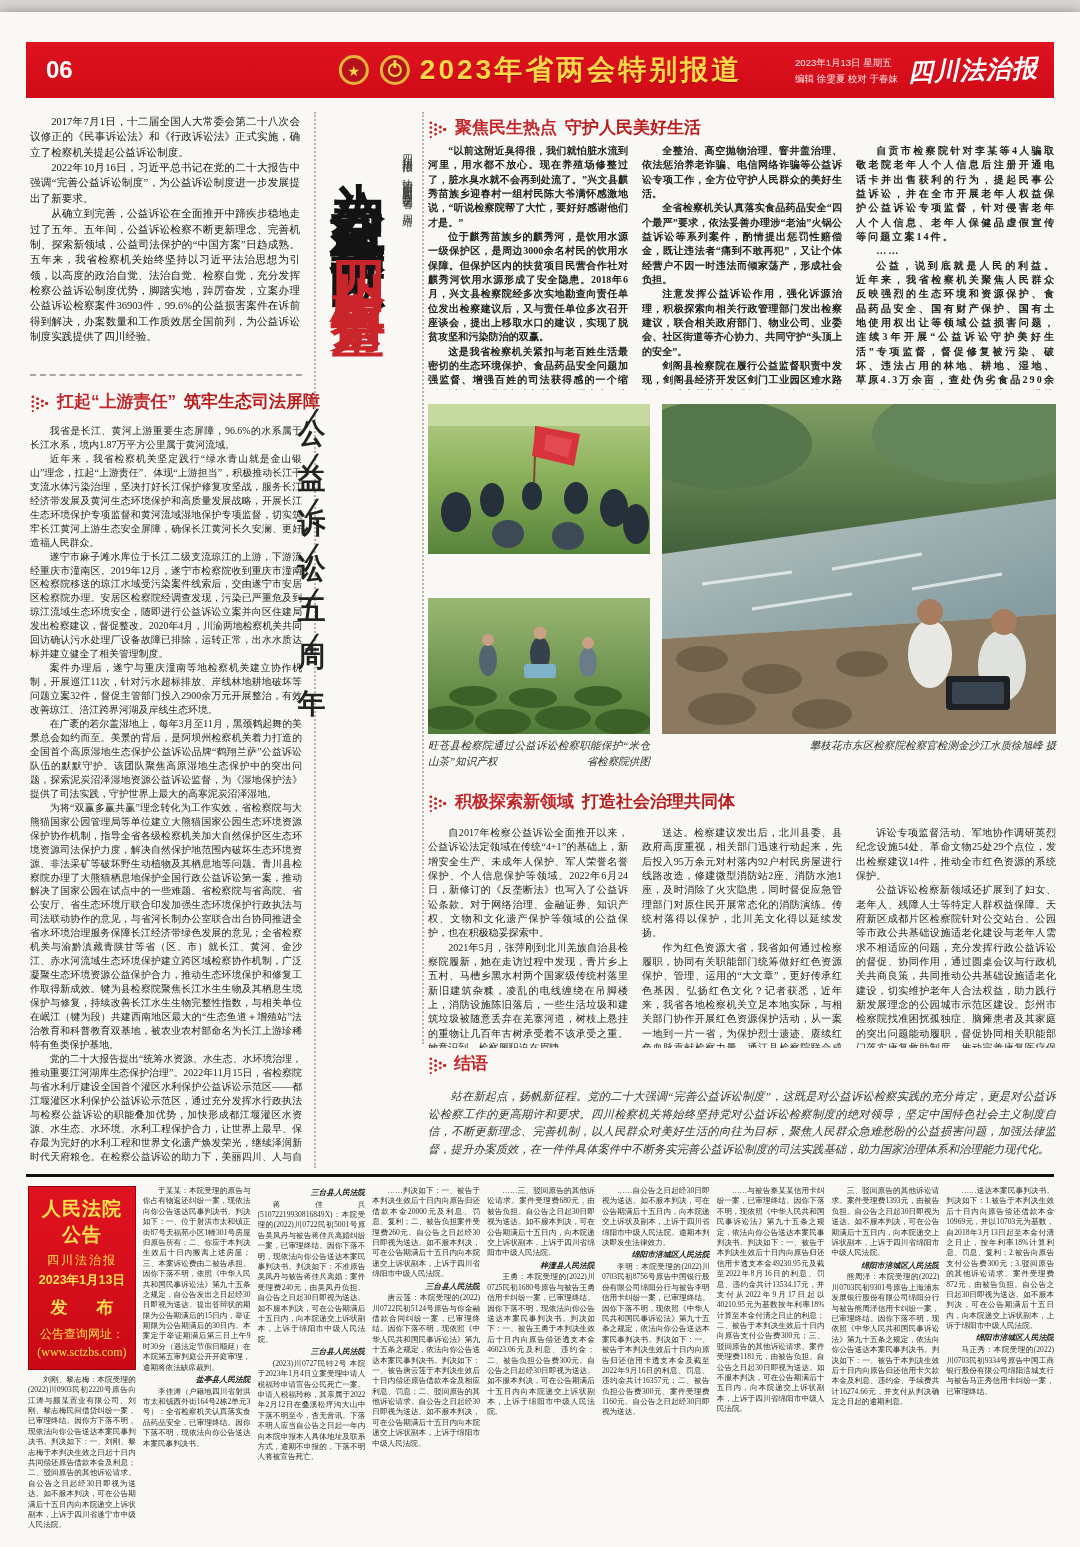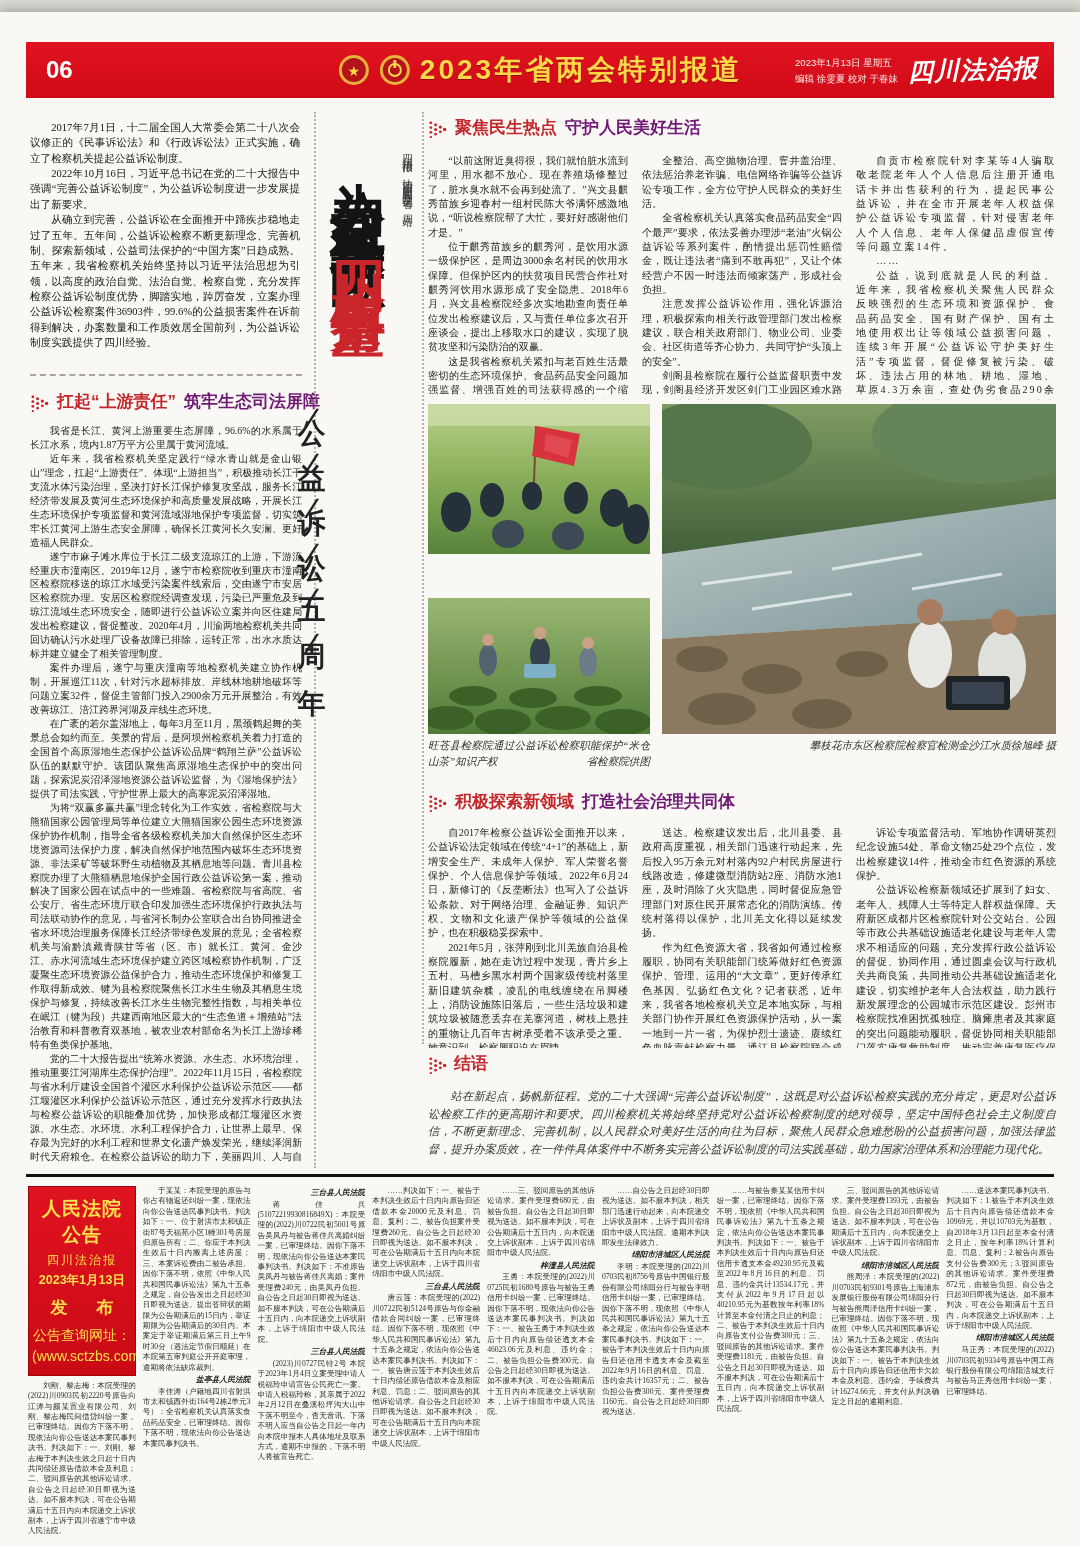--- a/index.html
+++ b/index.html
@@ -12,42 +12,42 @@
   .htitle{position:absolute;left:50%;top:50%;transform:translate(-50%,-50%);display:flex;align-items:center;gap:9px;}
   .htitle .ttl{font-family:"Liberation Sans",sans-serif;font-weight:bold;font-size:28px;color:#ffd84a;letter-spacing:3px;
         text-shadow:0 1px 0 rgba(120,0,0,.6);white-space:nowrap;}
   .emblem{width:32px;height:32px;}
   .hright{position:absolute;right:16px;top:50%;transform:translateY(-50%);display:flex;align-items:center;gap:10px;}
   .hmeta{font-family:"Liberation Sans",sans-serif;font-size:9.5px;color:#ffe9e9;text-align:left;line-height:1.6;white-space:nowrap;}
   .mast{font-family:"Liberation Serif",serif;font-style:italic;font-weight:bold;font-size:25px;color:#fff;
         transform:rotate(-2deg);letter-spacing:1px;white-space:nowrap;}
   
   .art p{margin:0;text-indent:2em;text-align:justify;color:#232323;}
-  .intro{position:absolute;left:30px;top:108px;width:270px;height:252px;overflow:hidden;font-size:10.6px;line-height:1.45;}
+  .intro{position:absolute;left:30px;top:102px;width:270px;height:252px;overflow:hidden;font-size:10.6px;line-height:1.45;}
   .intro p{color:#151515;}
   .dash-h{position:absolute;left:30px;top:362px;width:272px;border-top:2px dashed #a9a49c;}
   .sec-h{display:flex;align-items:flex-end;gap:8px;white-space:nowrap;}
   .sec-red{font-family:"Liberation Sans",sans-serif;font-weight:bold;font-size:17px;color:#c3272b;}
-  .sec-black{font-family:"Liberation Sans",sans-serif;font-weight:bold;font-size:17px;color:#701a75;}
+  .sec-black{font-family:"Liberation Sans",sans-serif;font-weight:bold;font-size:17px;color:#b91c1c;}
   .upstream-h{position:absolute;left:30px;top:378px;}
   .upstream-b{position:absolute;left:30px;top:412px;width:272px;height:742px;overflow:hidden;font-size:9.9px;line-height:1.41;}
   
   .vdot{position:absolute;border-left:2px dotted #b7b2a9;}
   .headline-main{position:absolute;left:328px;top:126px;height:920px;writing-mode:vertical-rl;text-orientation:upright;
         font-family:"Liberation Sans",sans-serif;font-weight:bold;font-size:55px;letter-spacing:9px;color:#141414;line-height:1.1;}
   .headline-main .red{color:#c9252b;}
   .headline-sub{position:absolute;left:292px;top:384px;height:545px;writing-mode:vertical-rl;text-orientation:upright;
         font-family:"Liberation Sans",sans-serif;font-weight:bold;font-size:28px;letter-spacing:7px;color:#222;}
   .byline-v{position:absolute;left:401px;top:134px;height:380px;writing-mode:vertical-rl;text-orientation:upright;
         font-family:"Liberation Sans",sans-serif;font-size:10.5px;letter-spacing:2px;color:#3a3a3a;}
   
   .r-sec1-h{position:absolute;left:428px;top:104px;}
   .cols3{position:absolute;display:flex;gap:14px;}
   .cols3 .c{flex:1;overflow:hidden;font-size:10.1px;line-height:1.42;}
-  .sec1-cols{left:428px;top:142px;width:628px;height:246px;}
+  .sec1-cols{left:428px;top:132px;width:628px;height:246px;font-weight:bold;}
   .sec2-h{position:absolute;left:428px;top:778px;}
   .sec2-cols{left:428px;top:814px;width:628px;height:222px;}
   .ellip p{text-indent:2em;letter-spacing:2px;}
   
   .photo{position:absolute;overflow:hidden;background:#ccc;}
   .photo svg{display:block;width:100%;height:100%;}
   .cap{position:absolute;font-style:italic;font-size:10.6px;line-height:1.5;color:#2e2e2e;text-align:justify;}
   .cap .credit{float:right;font-style:italic;}
   
   .concl-h{position:absolute;left:428px;top:1040px;gap:7px;}
@@ -59,21 +59,21 @@
   .ann-row{position:absolute;left:28px;top:1174px;width:1026px;height:366px;display:flex;gap:7px;}
   .ann-col{flex:1;overflow:hidden;font-size:7.6px;line-height:1.37;color:#2c2c2c;}
   .ann-col p{margin:0 0 1px;text-indent:2em;text-align:justify;}
   .ann-court{text-align:right;font-style:italic;font-weight:bold;font-size:7.8px;margin:2px 0 1px;color:#1f1f1f;}
   .gazette-box{background:linear-gradient(#e01320,#c90a15);border:1px solid #9d0410;color:#ffe14d;
         text-align:center;padding:9px 3px 8px;margin-bottom:5px;}
   .gb1{font-family:"Liberation Sans",sans-serif;font-weight:bold;font-size:19px;letter-spacing:1px;}
   .gb2{font-family:"Liberation Sans",sans-serif;font-size:12px;margin-top:4px;letter-spacing:2px;}
   .gb3{font-family:"Liberation Sans",sans-serif;font-weight:bold;font-size:12.5px;margin-top:4px;}
   .gb4{font-family:"Liberation Sans",sans-serif;font-weight:bold;font-size:17px;letter-spacing:12px;margin:6px 0 6px;text-indent:12px;}
-  .gb5{font-family:Liberation Sans, sans-serif;font-size:14px;line-height:1.5;}
+  .gb5{font-family:Liberation Serif, serif;font-size:12px;line-height:1.5;}
   .sec-icon{width:19px;height:19px;flex:0 0 auto;margin-bottom:1px;}
 </style>
 </head>
 <body>
 
 <div class="page">
 
   <div class="hbar">
     <div class="pagenum">06</div>
     <div class="htitle">
@@ -372,21 +372,21 @@
         <p>……判决如下：一、被告于本判决生效后十日内向原告归还借款本金20000元及利息、罚息、复利；二、被告负担案件受理费260元。自公告之日起经30日即视为送达。如不服本判决，可在公告期满后十五日内向本院递交上诉状副本，上诉于四川省绵阳市中级人民法院。</p>
         <div class="ann-court">三台县人民法院</div>
         <p>唐云莲：本院受理的(2022)川0722民初5124号原告与你金融借款合同纠纷一案，已审理终结。因你下落不明，现依照《中华人民共和国民事诉讼法》第九十五条之规定，依法向你公告送达本案民事判决书。判决如下：一、被告唐云莲于本判决生效后十日内偿还原告借款本金及相应利息、罚息；二、驳回原告的其他诉讼请求。自公告之日起经30日即视为送达。如不服本判决，可在公告期满后十五日内向本院递交上诉状副本，上诉于绵阳市中级人民法院。</p>
       </div>
     <div class="ann-col">
         <p>……三、驳回原告的其他诉讼请求。案件受理费680元，由被告负担。自公告之日起30日即视为送达。如不服本判决，可在公告期满后十五日内，向本院递交上诉状副本，上诉于四川省绵阳市中级人民法院。</p>
         <div class="ann-court">梓潼县人民法院</div>
         <p>王勇：本院受理的(2022)川0725民初1680号原告与被告王勇信用卡纠纷一案，已审理终结。因你下落不明，现依法向你公告送达本案民事判决书。判决如下：一、被告王勇于本判决生效后十日内向原告偿还透支本金46023.06元及利息、违约金；二、被告负担公告费300元。自公告之日起经30日即视为送达。如不服本判决，可在公告期满后十五日内向本院递交上诉状副本，上诉于绵阳市中级人民法院。</p>
       </div>
     <div class="ann-col">
-        <p>……自公告之日起经30日即视为送达。如不服本判决，相关部门迅速行动起来，向本院递交上诉状及副本，上诉于四川省绵阳市中级人民法院。逾期本判决即发生法律效力。</p>
+        <p>……自公告之日起经30日即视为送达。如不服本判决，可在公告期满后十五日内，向本院递交上诉状及副本，上诉于四川省绵阳市中级人民法院。逾期本判决即发生法律效力。</p>
         <div class="ann-court">绵阳市涪城区人民法院</div>
         <p>李明：本院受理的(2022)川0703民初8756号原告中国银行股份有限公司绵阳分行与被告李明信用卡纠纷一案，已审理终结。因你下落不明，现依照《中华人民共和国民事诉讼法》第九十五条之规定，依法向你公告送达本案民事判决书。判决如下：一、被告于本判决生效后十日内向原告归还信用卡透支本金及截至2022年9月16日的利息、罚息、违约金共计16357元；二、被告负担公告费300元、案件受理费1160元。自公告之日起经30日即视为送达。</p>
       </div>
     <div class="ann-col">
         <p>……与被告秦某某信用卡纠纷一案，已审理终结。因你下落不明，现依照《中华人民共和国民事诉讼法》第九十五条之规定，依法向你公告送达本案民事判决书。判决如下：一、被告于本判决生效后十日内向原告归还信用卡透支本金49230.95元及截至2022年8月16日的利息、罚息、违约金共计13534.17元，并支付从2022年9月17日起以40210.95元为基数按年利率18%计算至本金付清之日止的利息；二、被告于本判决生效后十日内向原告支付公告费300元；三、驳回原告的其他诉讼请求。案件受理费1181元，由被告负担。自公告之日起30日即视为送达。如不服本判决，可在公告期满后十五日内，向本院递交上诉状副本，上诉于四川省绵阳市中级人民法院。</p>
       </div>
     <div class="ann-col">
         <p>三、驳回原告的其他诉讼请求。案件受理费1393元，由被告负担。自公告之日起30日即视为送达。如不服本判决，可在公告期满后十五日内，向本院递交上诉状副本，上诉于四川省绵阳市中级人民法院。</p>
         <div class="ann-court">绵阳市涪城区人民法院</div>
         <p>熊周泽：本院受理的(2022)川0703民初9301号原告上海浦东发展银行股份有限公司绵阳分行与被告熊周泽信用卡纠纷一案，已审理终结。因你下落不明，现依照《中华人民共和国民事诉讼法》第九十五条之规定，依法向你公告送达本案民事判决书。判决如下：一、被告于本判决生效后十日内向原告归还信用卡欠款本金及利息、违约金、手续费共计16274.66元，并支付从判决确定之日起的逾期利息。</p>

